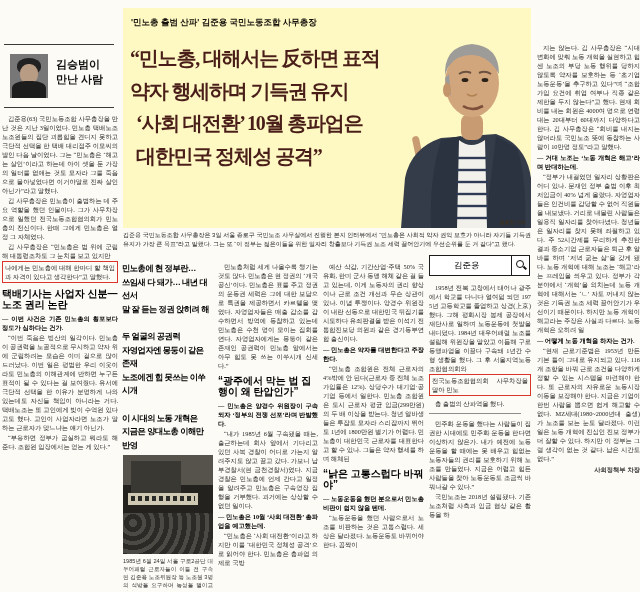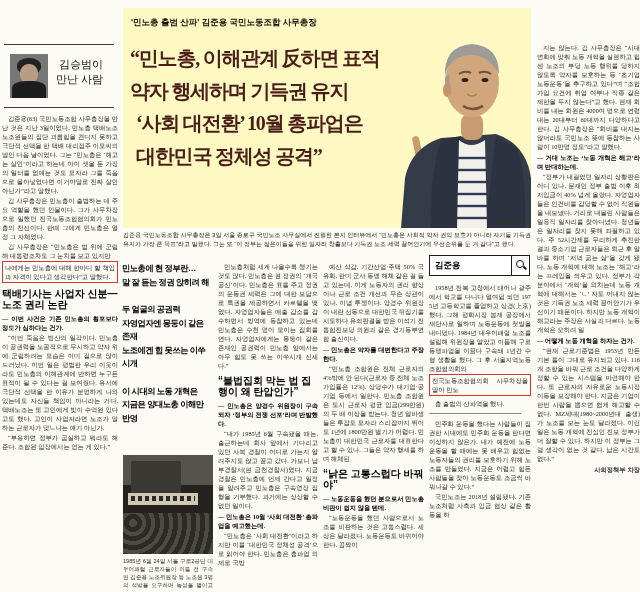--- a/index.html
+++ b/index.html
@@ -6,21 +6,21 @@
   #page{position:relative;width:640px;height:592px;background:#fcfbf6;overflow:hidden;
         font-family:"Liberation Serif","DejaVu Serif",serif;color:#1c1c1c;}
   
   #ivbox{position:absolute;left:4px;top:44px;width:110px;height:62px;
          border-top:1.5px solid #3a3a3a;border-bottom:1px solid #3a3a3a;}
   #ivphoto{position:absolute;left:6px;top:9px;width:38px;height:44px;background:#777;overflow:hidden;}
   #ivphoto .hair{position:absolute;left:7px;top:4px;width:24px;height:16px;background:#222;border-radius:50% 50% 40% 40%;}
   #ivphoto .face{position:absolute;left:10px;top:10px;width:18px;height:20px;background:#b99c84;border-radius:45%;}
   #ivphoto .body{position:absolute;left:2px;top:27px;width:34px;height:18px;background:#1d1d1d;border-radius:40% 40% 0 0;}
   #ivlabel{position:absolute;left:52px;top:12px;font-family:"Liberation Sans","DejaVu Sans",sans-serif;
-           font-weight:normal;font-size:11px;line-height:15px;color:#111;text-align:right;}
+           font-weight:bold;font-size:11px;line-height:15px;color:#111;}
   
   .textcol{position:absolute;overflow:hidden;}
   #col1{left:2px;top:114px;width:116px;height:477px;}
   
   #orange{position:absolute;left:123px;top:8px;width:408px;height:220px;background:#fef9c3;overflow:hidden;}
   #kicker{position:absolute;left:8px;top:9px;font-family:"Liberation Sans","DejaVu Sans",sans-serif;
           font-weight:bold;font-size:8.5px;color:#15100a;}
   #headline{position:absolute;left:7px;top:34px;width:300px;font-weight:bold;
             font-size:20px;line-height:32.5px;letter-spacing:-1.2px;color:#4a1e18;}
   #headline div:nth-child(3),#headline div:nth-child(4){padding-left:6px;}
@@ -48,21 +48,21 @@
   .boxed{border:1.5px solid #da352a;padding:1px 2px;text-indent:0;margin:1px 0 3px 0;}
   .pullquote{font-family:"Liberation Sans","DejaVu Sans",sans-serif;font-weight:bold;
              font-size:8.3px;line-height:13.5px;color:#000;margin:0 0 14px 0;letter-spacing:-0.5px;}
   .divider{border-top:1px solid #8c8c8c;margin:5px 10px 5px 0;}
   .byline{font-family:"Liberation Sans","DejaVu Sans",sans-serif;font-weight:bold;
           font-size:6.3px;color:#333;text-align:right;margin-top:3px;}
   
   #profilebox{position:absolute;left:429px;top:255px;width:99px;height:19px;background:#fff;
               border:1.5px solid #1b1b1b;display:flex;align-items:center;}
   #profilename{flex:1;padding-left:5px;font-family:"Liberation Sans","DejaVu Sans",sans-serif;
-               font-weight:bold;font-size:8.5px;color:#000;}
+               font-weight:normal;font-size:8.5px;color:#000;margin-left:19px;}
   #magbox{width:17px;align-self:stretch;border-left:1.5px solid #1b1b1b;position:relative;}
   .maglens{position:absolute;left:4px;top:4px;width:6px;height:6px;border:1.4px solid #111;border-radius:50%;}
   .maghandle{position:absolute;left:11px;top:11px;width:4px;height:1.6px;background:#111;transform:rotate(45deg);}
   
   #histphoto{position:absolute;left:123px;top:455px;width:90px;height:99px;background:#23221f;overflow:hidden;}
   #histphoto .sky{position:absolute;left:0;top:0;width:90px;height:30px;background:#55534c;}
   #histphoto .bldg{position:absolute;left:8px;top:6px;width:50px;height:40px;background:#3a3833;}
   #histphoto .banner{position:absolute;left:5px;top:38px;width:70px;height:12px;background:#cfc9b4;}
   #histphoto .banner i{display:block;margin:3px 3px;height:5px;
         background:repeating-linear-gradient(90deg,#2a2a26 0 4px,transparent 4px 7px);}
@@ -98,21 +98,21 @@
         <div>택배기사는 사업자 신분― 노조 권리 논란</div>
       </div>
       <div class="q">― 이번 사건은 기존 민노총의 횡포보다 정도가 심하다는 건가.</div>
       <div class="p">“이번 죽음은 빙산의 일각이다. 민노총이 공권력을 노골적으로 무시하고 약자 위에 군림하려는 모습은 이미 겉으로 많이 드러났다. 이번 일은 평범한 우리 이웃이라도 민노총의 이해관계에 반하면 누구든 표적이 될 수 있다는 걸 보여줬다. 유서에 극단적 선택을 한 이유가 분명하게 나와 있는데도 자신들 책임이 아니라는 거다. 택배노조는 또 고인에게 빚이 수억원 있다고도 했다. 고인이 사업자라면 노조가 말하는 근로자가 맞느냐는 얘기 아닌가.</div>
       <div class="p">“부응하면 정부가 굽실하고 뭐라도 해 준다. 조합원 입장에서는 얻는 게 있다.”</div>
     </div>
 
   <div id="orange">
     <div id="kicker">'민노총 출범 산파' 김준용 국민노동조합 사무총장</div>
     <div id="headline">
-      <div>“민노총, 이해관계 反하면 표적</div>
+      <div>“민노총, 대해서는 反하면 표적</div>
       <div>약자 행세하며 기득권 유지</div>
       <div>‘사회 대전환’ 10월 총파업은</div>
       <div>대한민국 정체성 공격”</div>
     </div>
     <svg id="manphoto" viewBox="0 0 130 220">
 
       <path d="M14 190 Q8 165 16 152 L22 148 Q30 144 32 152 L30 190 Z" fill="#c99b72"></path>
       <rect x="13" y="128" width="7" height="28" rx="3.5" fill="#c99b72" transform="rotate(-12 16 140)"></rect>
 
       <path d="M0 220 L4 170 Q10 140 40 130 L95 126 Q125 136 130 170 L130 220 Z" fill="#343c4a"></path>
@@ -151,36 +151,37 @@
     <span id="profilename">김준용</span>
     <span id="magbox">
       <span class="maglens"></span>
       <span class="maghandle"></span>
     </span>
   </div>
 
   <div id="col2" class="textcol">
       <div class="pullquote">
         <div>민노총에 현 정부란…</div>
+        <div>쓰임새 다 돼가… 내년 대선서</div>
         <div>말 잘 듣는 정권 앉히려 해</div>
       </div>
       <div class="pullquote">
         <div>두 얼굴의 공권력</div>
         <div>자영업자엔 몽둥이 같은 존재</div>
         <div>노조에겐 힘 못쓰는 이쑤시개</div>
       </div>
       <div class="pullquote">
         <div>이 시대의 노동 개혁은</div>
         <div>지금은 양대노총 이해만 반영</div>
       </div>
     </div>
   <div id="col3" class="textcol">
       <div class="p">민노총처럼 세게 나올수록 챙기는 것도 많다. 민노총은 현 정권의 ‘개국 공신’이다. 민노총은 표를 주고 정권의 운동권 세력은 그에 대한 보답으로 특권을 제공하면서 카르텔을 맺었다. 자영업자들은 매출 감소를 감수하면서 방역에 동참하고 있는데 민노총은 수천 명이 모이는 집회를 연다. 자영업자에게는 몽둥이 같은 존재인 공권력이 민노총 앞에서는 아무 힘도 못 쓰는 이쑤시개 신세다.”</div>
       <div class="sub">
-        <div>“불법집회 막는 법 집행이 왜 탄압인가”</div>
+        <div>“광주에서 막는 법 집행이 왜 탄압인가”</div>
       </div>
       <div class="q">― 민노총은 양경수 위원장이 구속되자 ‘정부의 전쟁 선포’라며 반발했다.</div>
       <div class="p">“내가 1985년 6월 구속됐을 때는, 출근하는데 회사 앞에서 기다리고 있던 사복 경찰이 어디로 가는지 알려주지도 않고 끌고 갔다. 가보니 남부경찰서(현 금천경찰서)였다. 지금 경찰은 민노총에 언제 간다고 일정을 알려주고 민노총은 구속영장 집행을 거부했다. 과거에는 상상할 수 없던 일이다.</div>
       <div class="q">― 민노총은 10월 ‘사회 대전환’ 총파업을 예고했는데.</div>
       <div class="p">“민노총은 ‘사회 대전환’이라고 하지만 이를 ‘대한민국 정체성 공격’으로 읽어야 한다. 민노총은 총파업 의제로 국방</div>
     </div>
   <div id="col4" class="textcol">
       <div class="p">예산 삭감, 기간산업·주택 50% 국유화, 한미 군사 동맹 해체 같은 걸 들고 있는데, 이게 노동자의 권리 향상이나 근로 조건 개선과 무슨 상관이 있나. 이념 투쟁이다. 양경수 위원장이 내란 선동으로 대한민국 뒤집기를 시도하다 유죄판결을 받은 이석기 전 통합진보당 의원과 같은 경기동부연합 출신이다.</div>
       <div class="q">― 민노총은 약자를 대변한다고 주장한다.</div>
       <div class="p">“민노총 조합원은 전체 근로자의 4%밖에 안 된다(근로자 중 전체 노조 가입률은 12%). 상당수가 대기업·공기업 등에서 일한다. 민노총 조합원은 도시 근로자 평균 임금(299만원)의 두 배 이상을 받는다. 청년 알바생들은 투잡도 모자라 스리잡까지 뛰어도 1년에 1800만원 벌기가 어렵다. 민노총이 대한민국 근로자를 대표한다고 할 수 있나. 그들은 약자 행세를 하며 해체된</div>

